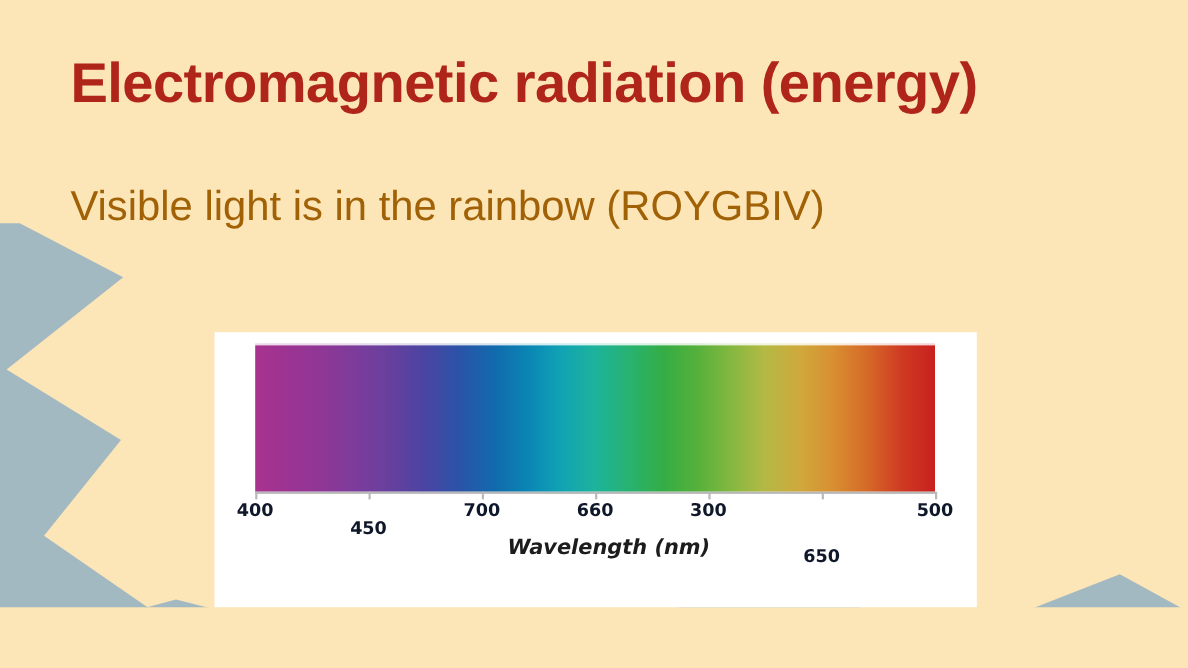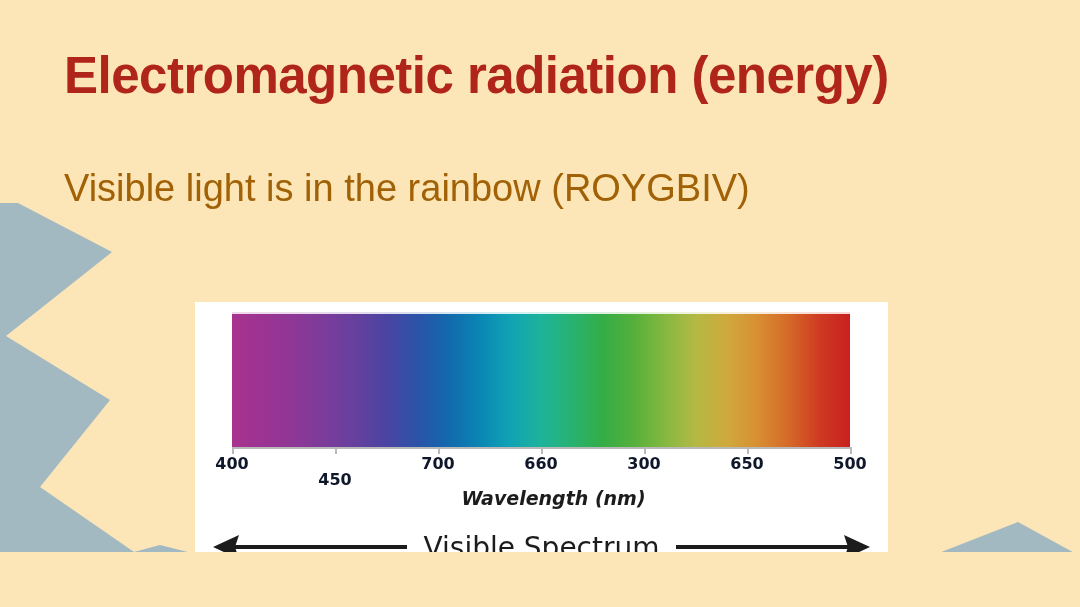--- a/index.html
+++ b/index.html
@@ -234,33 +234,22 @@
         <div class="tick" style="left: 515px;"></div>
         <div class="tick" style="left: 618px;"></div>
       </div>
 
     <div id="tick-labels">
         <div class="tick-label" style="left: 37px;">400</div>
         <div class="tick-label" style="left: 140px; margin-top: 16px;">450</div>
         <div class="tick-label" style="left: 243px;">700</div>
         <div class="tick-label" style="left: 346px;">660</div>
         <div class="tick-label" style="left: 449px;">300</div>
-        <div class="tick-label" style="left: 552px;">650</div>
+        <div class="tick-label" style="left: 552px; margin-top: 42px;">650</div>
         <div class="tick-label" style="left: 655px;">500</div>
       </div>
 
     <div id="axis-title" class="nosel">Wavelength (nm)</div>
 
-    <div id="caption-row">
-      <svg class="arrow-svg" width="196" height="30" viewBox="0 0 196 30">
-        <line x1="24" y1="15" x2="196" y2="15" stroke="#1c1c1c" stroke-width="4"></line>
-        <polygon points="2,15 28,3 24,15 28,27" fill="#1c1c1c"></polygon>
-      </svg>
-      <span id="caption-text" class="nosel">Visible Spectrum</span>
-      <svg class="arrow-svg" width="196" height="30" viewBox="0 0 196 30">
-        <line x1="0" y1="15" x2="172" y2="15" stroke="#1c1c1c" stroke-width="4"></line>
-        <polygon points="194,15 168,3 172,15 168,27" fill="#1c1c1c"></polygon>
-      </svg>
-    </div>
 
   </div>
 
 </div>
 
 </body></html>

